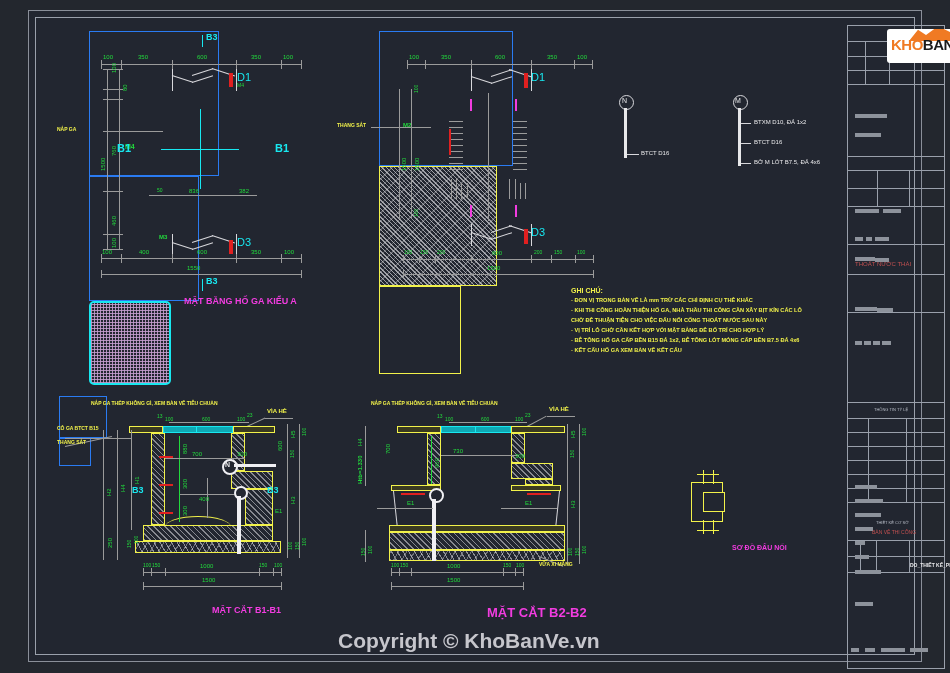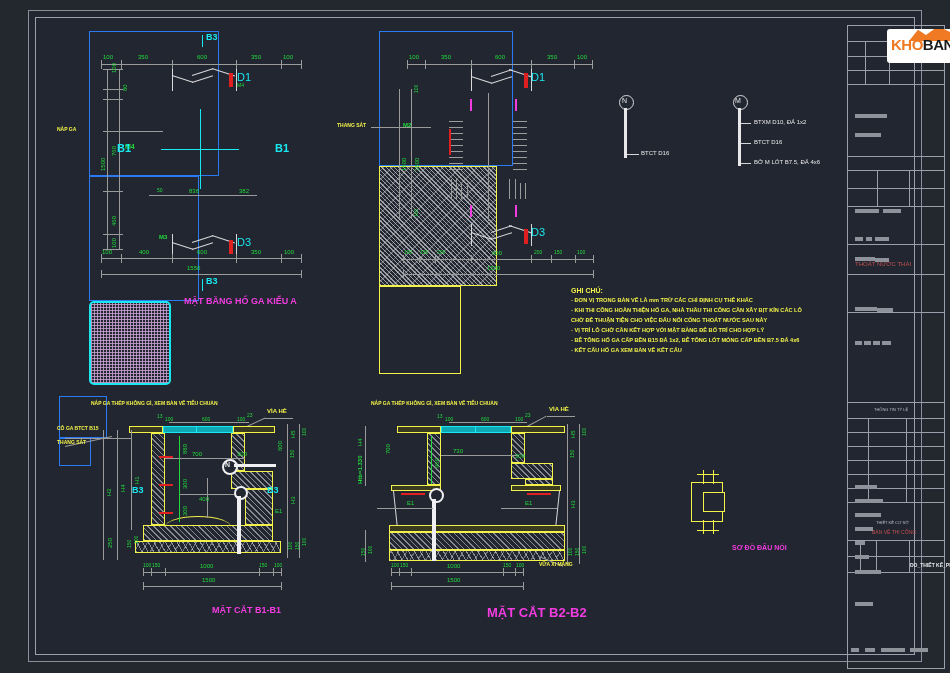--- a/index.html
+++ b/index.html
@@ -647,14 +647,15 @@
     </div>
 
     <div class="logo">
       <div class="logo-roof"></div>
       <div class="logo-txt">
         <span class="logo-k">KHO</span><span class="logo-b">BANVE</span>
       </div>
     </div>
   </div>
 
+  <div class="wm wm-bot">Copyright © KhoBanVe.vn</div>
 
 </div>
 
 </body></html>

